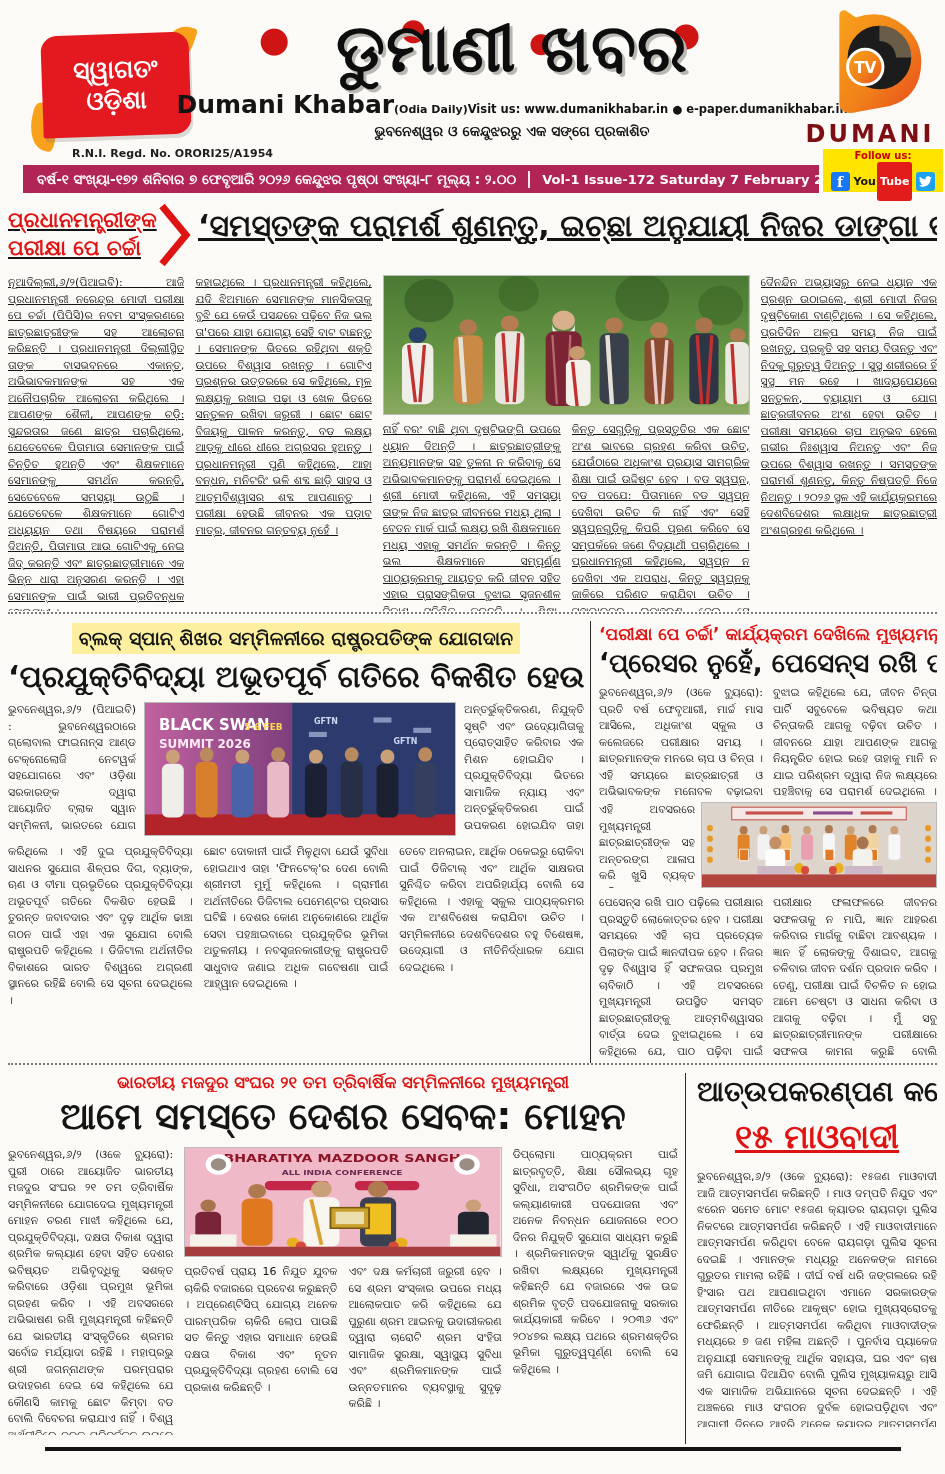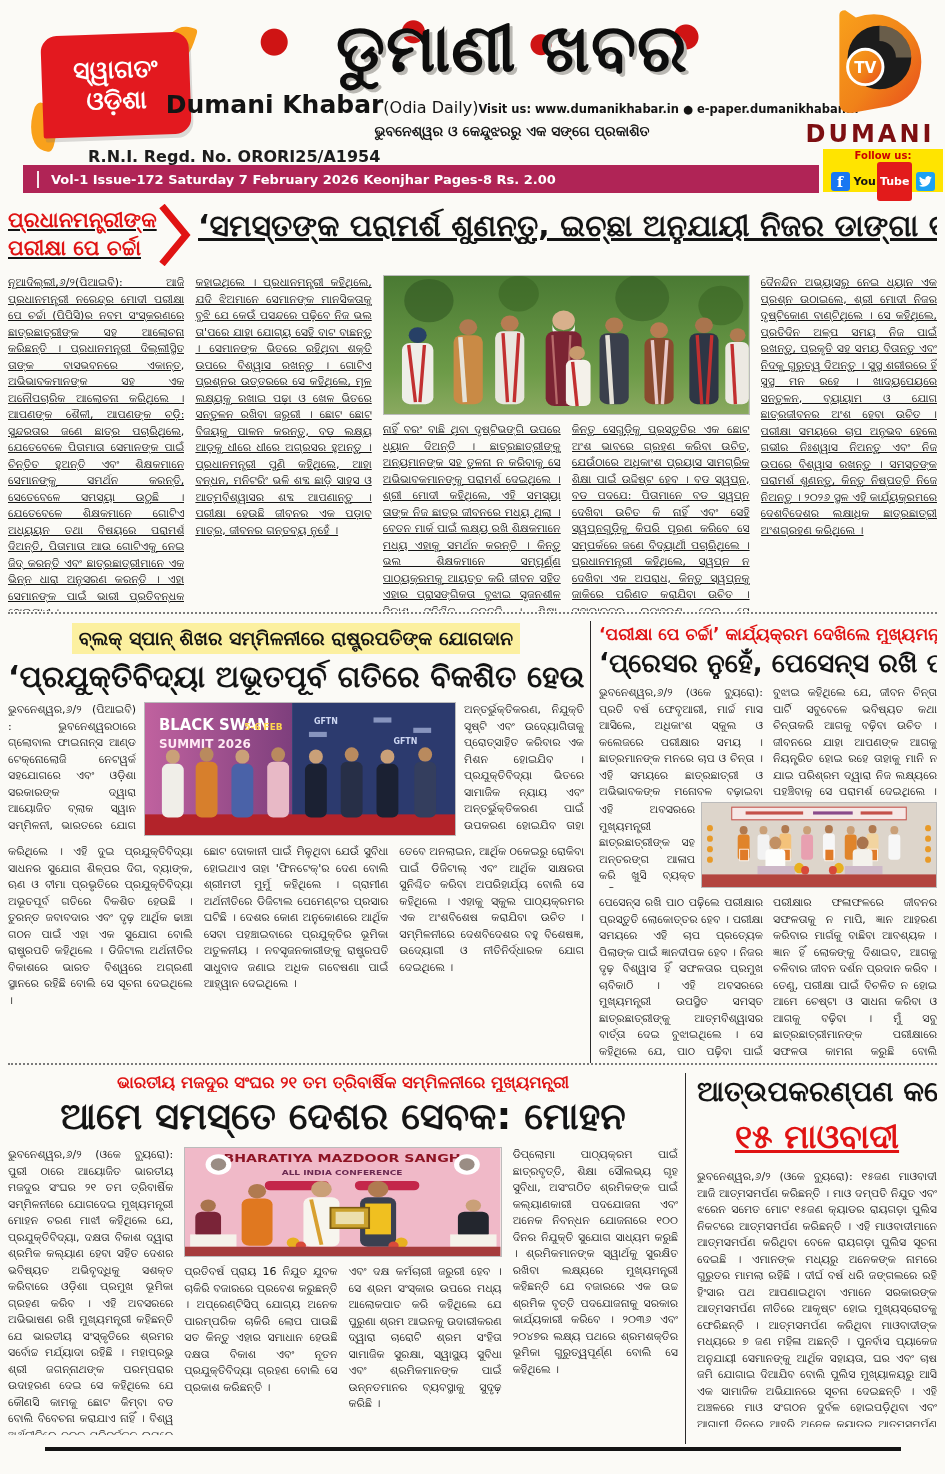--- a/index.html
+++ b/index.html
@@ -15,35 +15,35 @@
   .flame { position:absolute; background:#f9a11b; }
   .flame.tr { right:6px; top:-2px; width:30px; height:44px; border-radius:75% 10% 70% 20%; transform:rotate(18deg); }
   .flame.bl { left:2px; bottom:-6px; width:28px; height:46px; border-radius:20% 75% 15% 70%; transform:rotate(14deg); }
   .badge {
     position:absolute; left:14px; top:8px; width:148px; height:102px;
     background:#e3191f; border-radius:16px 16px 16px 2px; transform:rotate(-2deg);
     box-shadow:2px 4px 0 rgba(120,120,120,.25);
     display:flex; flex-direction:column; align-items:center; justify-content:center;
     color:#fff; font-weight:bold; font-size:25px; line-height:1.25; text-align:center;
   }
-  .rni { position:absolute; left:72px; top:147px; font-size:16px; font-weight:bold; color:#1d1d1d;margin-left:16px; }
+  .rni { position:absolute; left:72px; top:147px; font-size:11px; font-weight:bold; color:#1d1d1d; }
   .title-wrap { position:absolute; left:222px; top:6px; width:580px; text-align:center; }
   .title-odia {
     font-size:66px; font-weight:900; line-height:1.3; letter-spacing:1px; color:#0d0d0d;
     text-shadow:3px 3px 0 #b9b7b2;
     background-image:
       radial-gradient(circle at 9% 42%, #cf1414 0 13px, transparent 14px),
       radial-gradient(circle at 33% 30%, #cf1414 0 11px, transparent 12px),
       radial-gradient(circle at 55% 45%, #cf1414 0 10px, transparent 11px),
       radial-gradient(circle at 80% 36%, #cf1414 0 12px, transparent 13px);
     background-repeat:no-repeat;
   }
   .sub-row { display:flex; align-items:baseline; justify-content:center; margin-top:-2px; white-space:nowrap; }
   .sub-en { font-size:25px; font-weight:900; }
-  .sub-tag { font-size:16px; font-weight:normal; }
+  .sub-tag { font-size:11px; font-weight:bold; }
   .visit { font-size:11.5px; font-weight:bold; }
   .pub-line { font-size:14px; font-weight:bold; margin-top:4px; }
   .tv-logo { position:absolute; right:6px; top:8px; width:138px; height:140px; text-align:center; }
   .tv-name { font-size:24px; font-weight:900; color:#7d0f12; letter-spacing:3px; margin-top:-4px; }
   .social-strip {
     position:absolute; right:2px; top:149px; width:120px; height:43px;
     background:#ffe400; padding:1px 2px; text-align:center;
   }
   .follow { font-size:10px; color:#cc0000; font-weight:bold; }
   .icons { display:flex; gap:4px; justify-content:center; align-items:center; margin-top:1px; }
@@ -167,20 +167,21 @@
         <span class="tw-icon">
           <svg width="13" height="11" viewBox="0 0 16 13">
               <path d="M16 1.5c-.6.3-1.2.4-1.9.5A3.2 3.2 0 0 0 15.5.2c-.6.4-1.3.6-2 .8A3.2 3.2 0 0 0 8 3.9 9.1 9.1 0 0 1 1.1.6 3.2 3.2 0 0 0 2.1 4.9c-.5 0-1-.2-1.5-.4 0 1.6 1.1 2.9 2.6 3.2-.5.1-1 .2-1.5.1.4 1.3 1.6 2.2 3 2.2A6.5 6.5 0 0 1 0 11.4 9.1 9.1 0 0 0 4.9 13c5.9 0 9.2-4.9 9.2-9.2v-.4c.6-.5 1.2-1.1 1.9-1.9z" fill="#fff"></path>
             </svg>
         </span>
       </div>
     </div>
   </header>
 
   <div class="infobar">
+    <span class="info-odia">ବର୍ଷ-୧ ସଂଖ୍ୟା-୧୭୨ ଶନିବାର ୭ ଫେବୃଆରି ୨୦୨୬ କେନ୍ଦୁଝର ପୃଷ୍ଠା ସଂଖ୍ୟା-୮ ମୂଲ୍ୟ : ୨.୦୦</span>
     <span class="vline"></span>
     <span class="info-en">Vol-1 Issue-172 Saturday 7 February 2026 Keonjhar Pages-8 Rs. 2.00</span>
   </div>
 
   <section class="article1 dotted-b">
     <div class="a1-head">
       <div class="kicker1">
         <div>ପ୍ରଧାନମନ୍ତ୍ରୀଙ୍କ</div>
         <div>ପରୀକ୍ଷା ପେ ଚର୍ଚ୍ଚା</div>
       </div>

